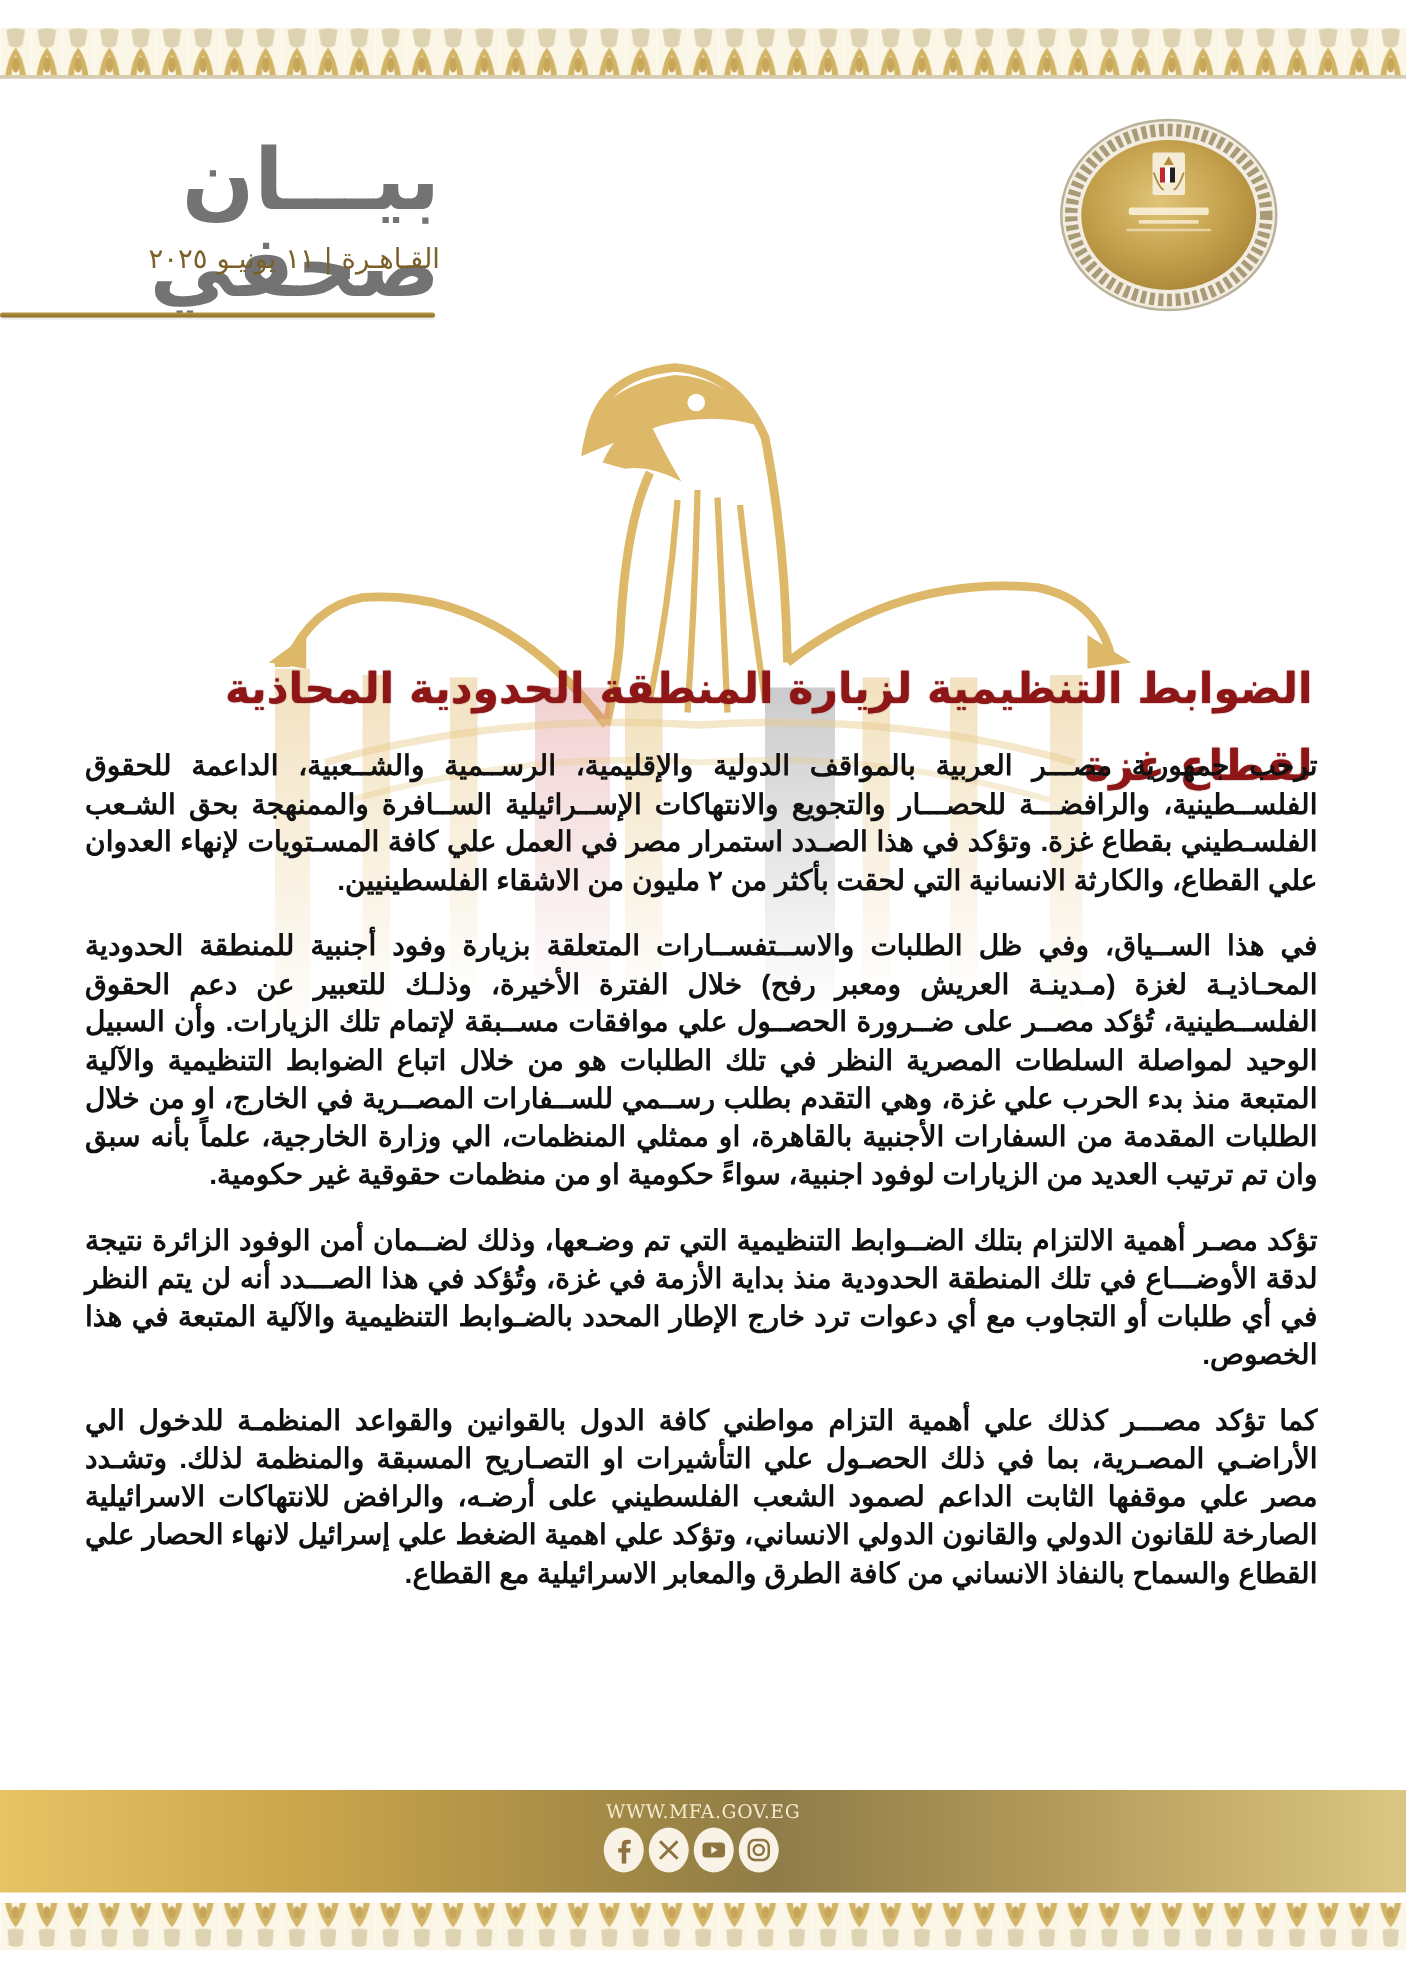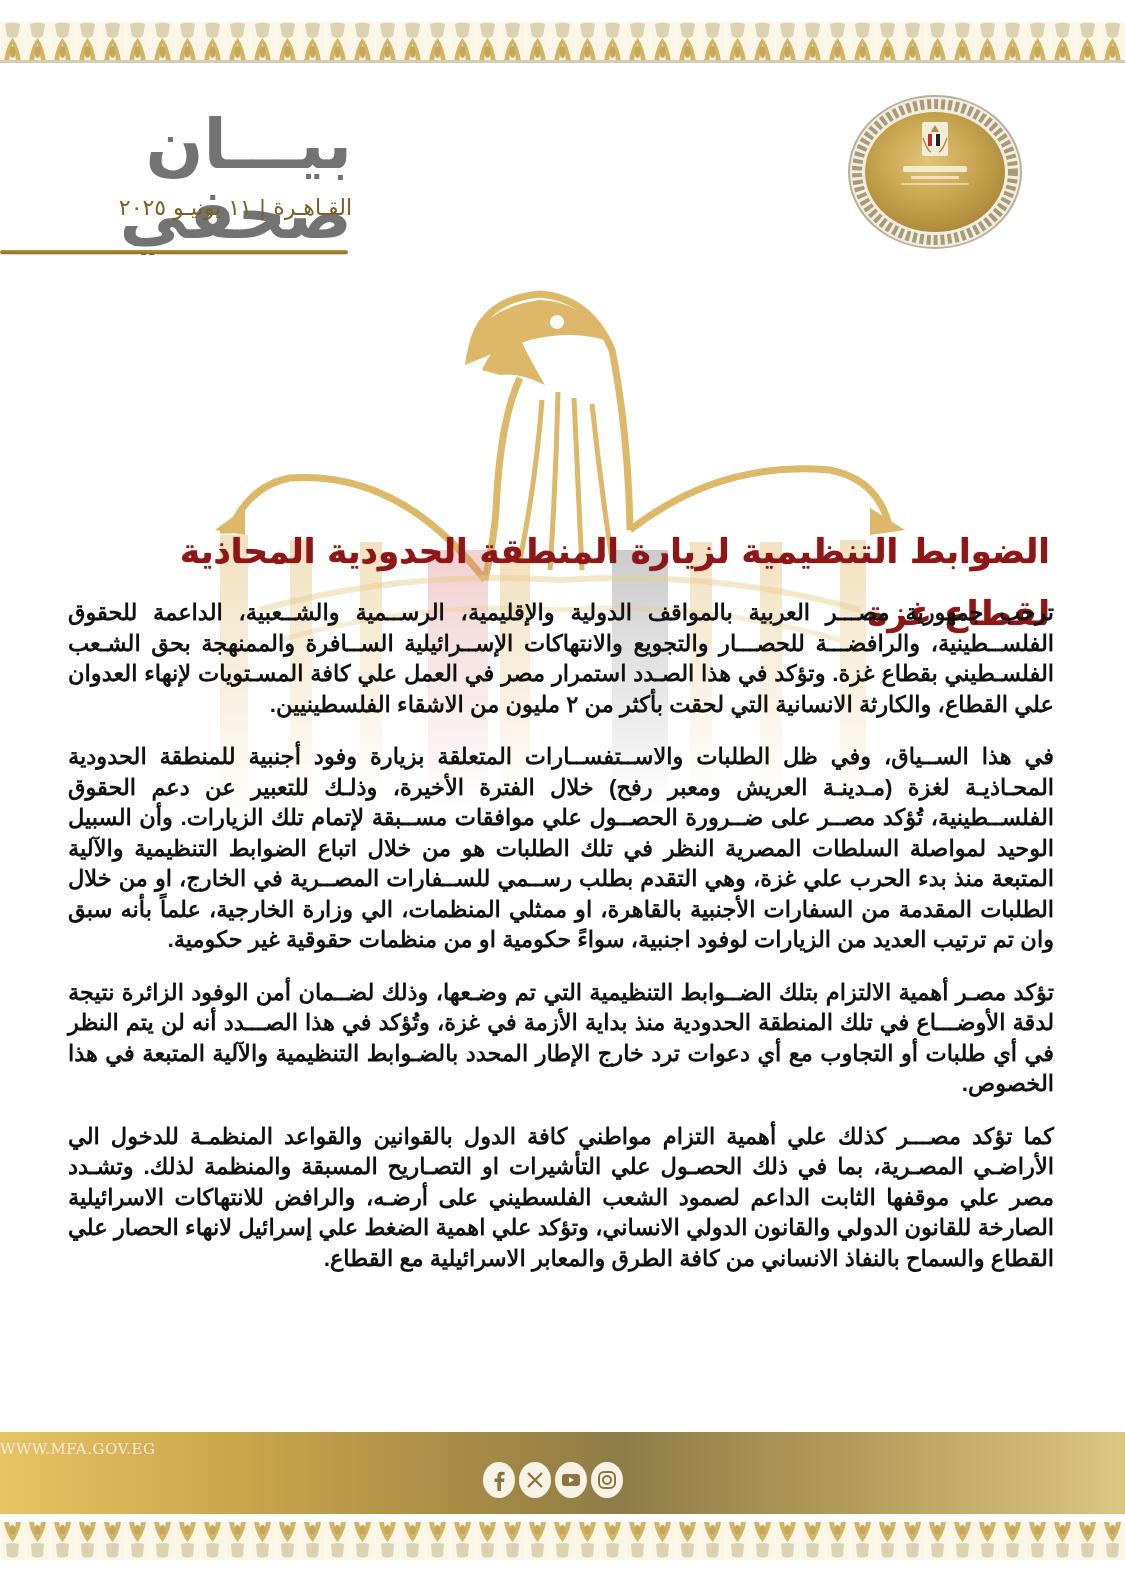--- a/index.html
+++ b/index.html
@@ -49,21 +49,21 @@
     color: #111111;
   }
   .body p { margin: 0 0 22px 0; }
 
   
   .footer-bar {
     position: absolute; top: 1432px; left: 0; width: 1125px; height: 82px;
     background: linear-gradient(to right, #e6c465 0%, #c9a54c 22%, #9b8445 48%, #8f7c48 55%, #b39a5a 75%, #dcc683 100%);
   }
   .footer-url {
-    position: absolute; top: 1440px; left: 0; width: 1125px; 
+    position: absolute; top: 1440px; left: 0; width: 1125px; text-align: center;
     font-family: "DejaVu Serif", serif; font-size: 15px; color: #f4ead0; letter-spacing: 0.5px;
   }
   .socials { position: absolute; top: 1462px; left: 483px; display: flex; gap: 4px; }
   .social {
     width: 32px; height: 36px; border-radius: 50%; background: #f8f3e6;
     display: flex; align-items: center; justify-content: center;
     font-family: "DejaVu Sans", sans-serif; font-weight: bold; color: #8c7440; font-size: 18px;
   }
   .social svg { display: block; }
 </style>

